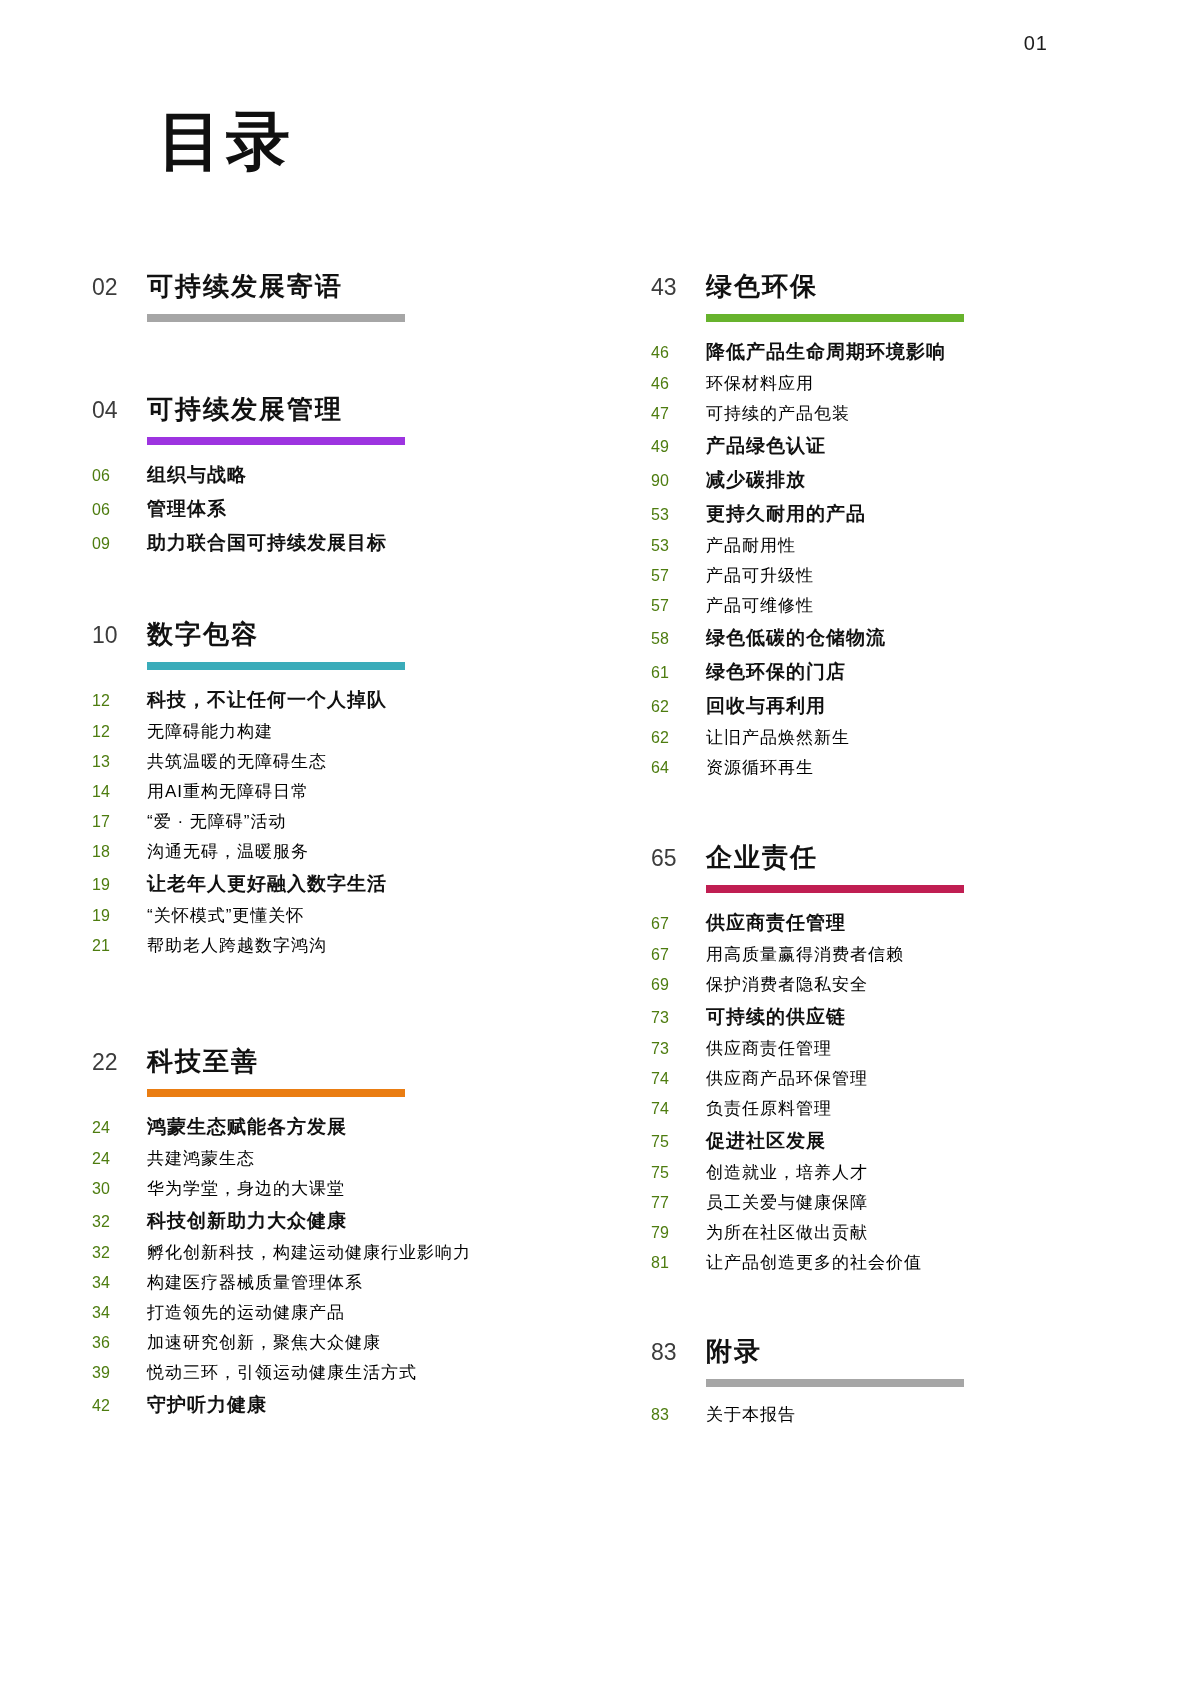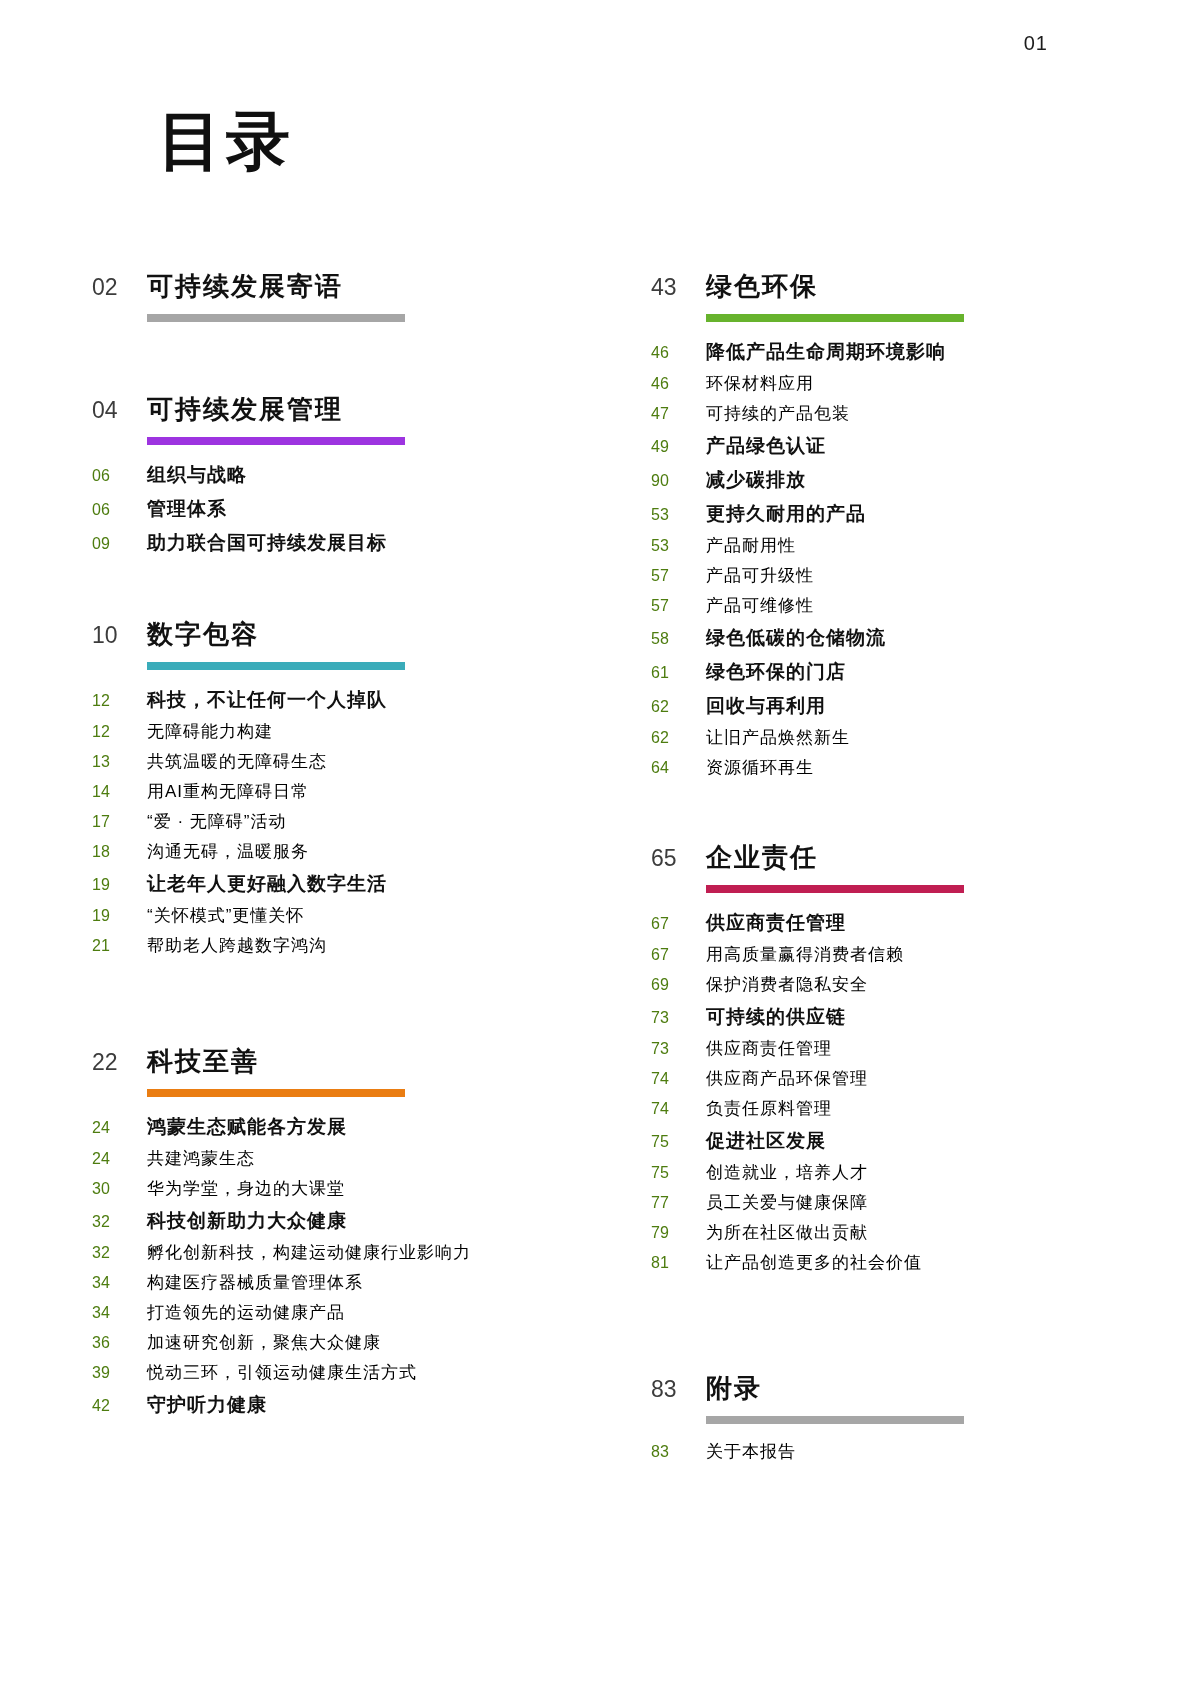--- a/index.html
+++ b/index.html
@@ -34,21 +34,21 @@
     margin-top: 88px;
     padding-left: 92px;
   }
   .column-left  { width: 459px; }
   .column-right { width: 430px; margin-left: 100px; }
 
   .toc-section { margin-top: 62px; }
   .toc-section:first-child { margin-top: 0; }
   #sustainability-management { margin-top: 70px; }
   #tech-for-good { margin-top: 88px; }
-  #appendix { margin-top: 98px; }
+  #appendix { margin-top: 61px; }
 
   .section-head { display: flex; align-items: baseline; }
   .section-head .num {
     width: 55px;
     flex: 0 0 55px;
     font-size: 23px;
     line-height: 34px;
     color: #3c3c3c;
   }
   .section-head .title {

